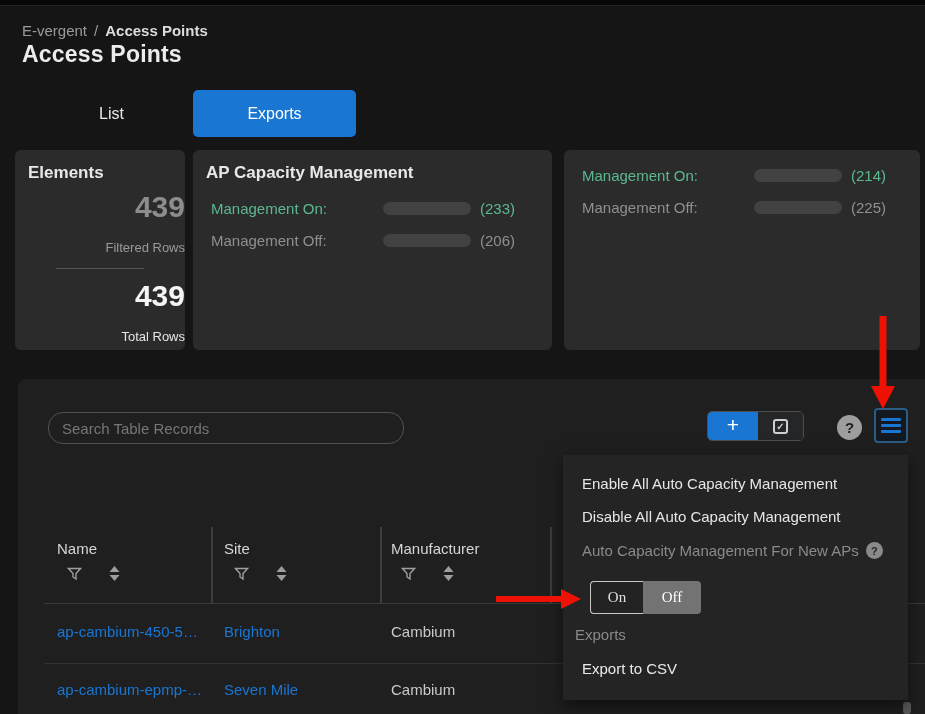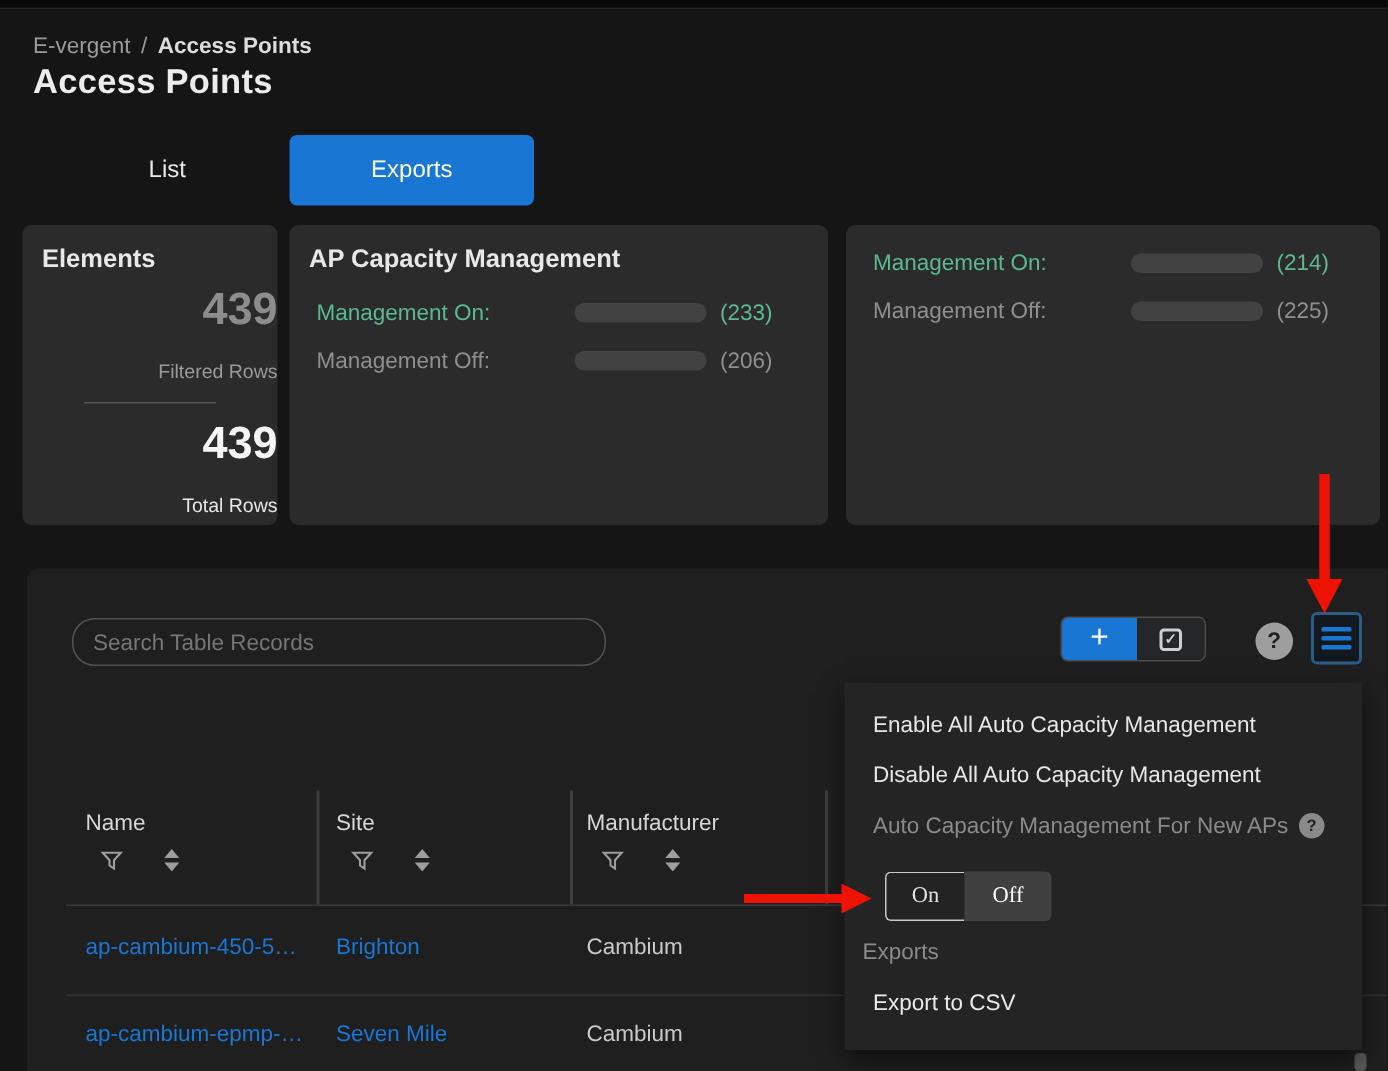--- a/index.html
+++ b/index.html
@@ -86,21 +86,21 @@
   .menu-panel { position:absolute; left:563px; top:455px; width:345px; height:245px; background:#242424;
                 box-shadow:0 6px 16px rgba(0,0,0,.55); z-index:5; }
   .menu-item { position:absolute; left:19px; font-size:15px; color:#e6e6e6; cursor:pointer; white-space:nowrap; }
   .mi-enable { top:20px; } .mi-disable { top:53px; }
   .mi-newaps { top:87px; color:#8a8a8a; display:flex; align-items:center; gap:7px; cursor:default; }
   .mi-help { width:17px; height:17px; border-radius:50%; background:#8a8a8a; color:#242424; font-size:11px;
              font-weight:700; display:flex; align-items:center; justify-content:center; flex:none; }
   .toggle { position:absolute; left:27px; top:126px; height:33px; display:flex; }
   .seg { display:flex; align-items:center; justify-content:center; font-size:15px; border:none; cursor:pointer; font-family:Liberation Serif, serif; }
   .seg-on { width:53px; background:#232323; border:1px solid #c8c8c8; border-right:none; border-radius:4px 0 0 4px; color:#e0e0e0; }
-  .seg-off { width:58px; background:#404040; color:#fff; border-radius:0 4px 4px 0; }
+  .seg-off { width:58px; background:#737373; color:#fff; border-radius:0 4px 4px 0; }
   .mi-exports { position:absolute; left:12px; top:171px; font-size:15px; color:#8a8a8a; }
   .mi-export-csv { position:absolute; left:19px; top:205px; font-size:15px; color:#eaeaea; font-weight:500; cursor:pointer; }
 
   .arrow { position:absolute; z-index:10; }
   .arrow-down { left:869px; top:316px; }
   .arrow-right { left:496px; top:589px; }
 </style>
 </head>
 <body>
 

